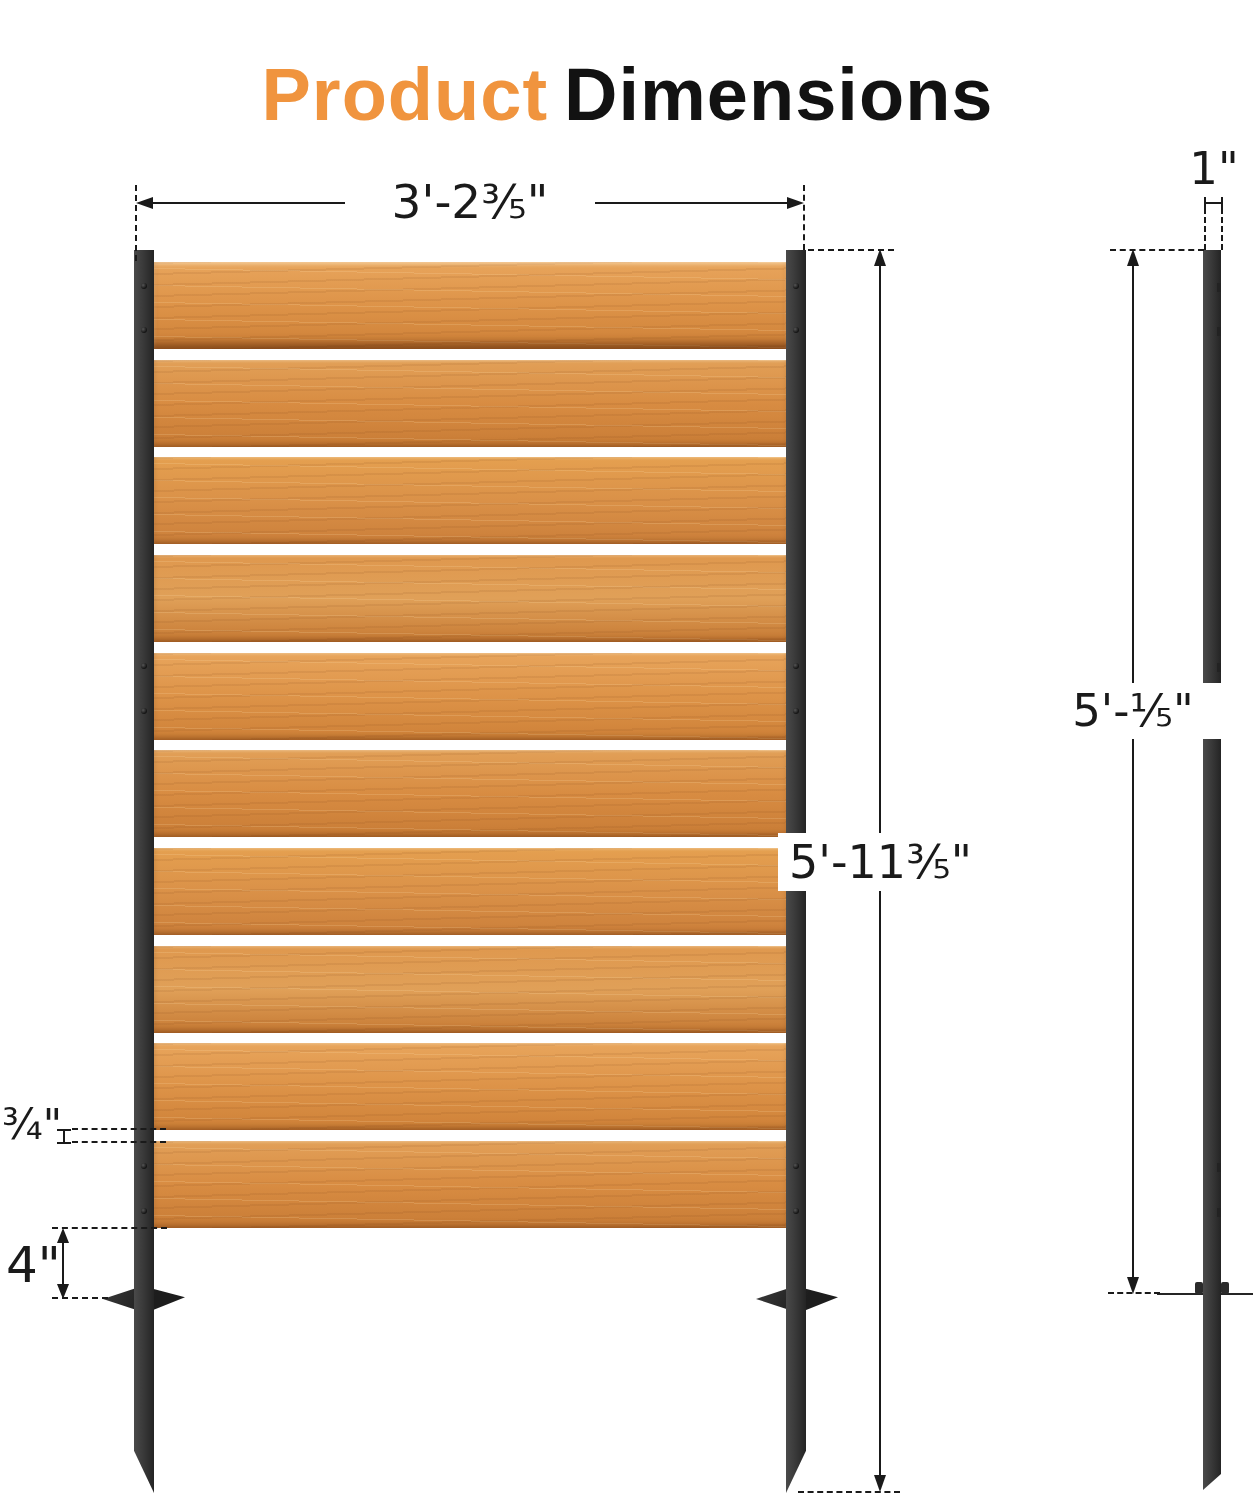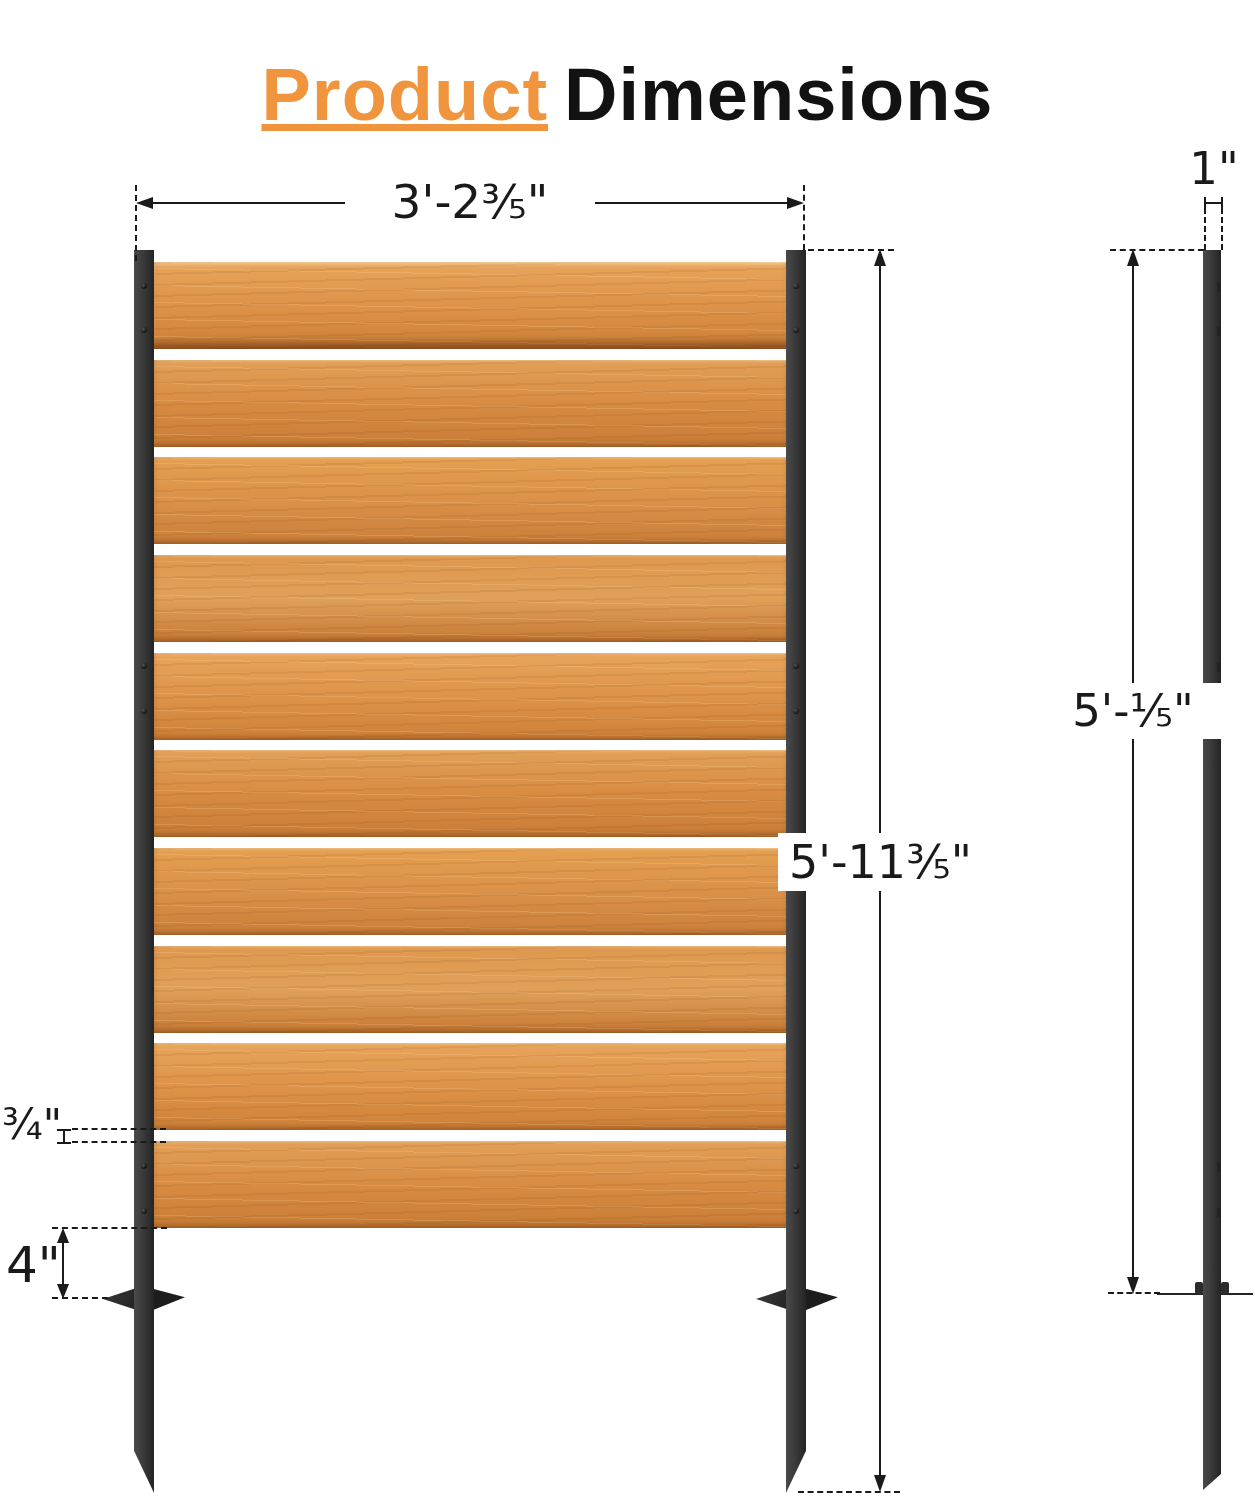--- a/index.html
+++ b/index.html
@@ -5,21 +5,21 @@
   html,body{margin:0;padding:0;background:#fff;}
   #canvas{
     position:relative;width:1255px;height:1500px;margin:0 auto;
     background:var(--bg,#fff);overflow:hidden;
     font-family:"DejaVu Sans",sans-serif;color:var(--line,#1a1a1a);
   }
   
   .title{position:absolute;left:0;top:2px;width:100%;text-align:center;
     font-family:"Liberation Sans",sans-serif;font-weight:800;font-size:74px;
     letter-spacing:1px;white-space:nowrap;}
-  .title .hl{color:var(--accent,#F0943E);text-decoration:underline;}
+  .title .hl{color:var(--accent,#F0943E);}
   .title .rest{color:var(--ink,#121212);margin-left:16px;}
   
   .post{position:absolute;z-index:3;background:linear-gradient(90deg,#4a4a4a 0%,#3a3a3a 45%,#242424 100%);}
   .rivet{position:absolute;width:6px;height:6px;border-radius:50%;
     background:radial-gradient(circle at 35% 35%,#555 0%,#151515 65%);left:50%;transform:translateX(-50%);}
   .bump{position:absolute;background:#2b2b2b;border-radius:2px;}
   .slat{position:absolute;left:0;width:100%;
     box-shadow:inset 0 -4px 6px -2px rgba(100,45,10,.55), inset 0 2px 3px -1px rgba(255,240,210,.45);}
   .slat-first{box-shadow:inset 0 -10px 9px -4px rgba(88,38,8,.62), inset 0 3px 4px -1px rgba(255,242,215,.55);}
   .plate{position:absolute;z-index:1;background:linear-gradient(115deg,#3a3a3a,#1d1d1d 60%);

